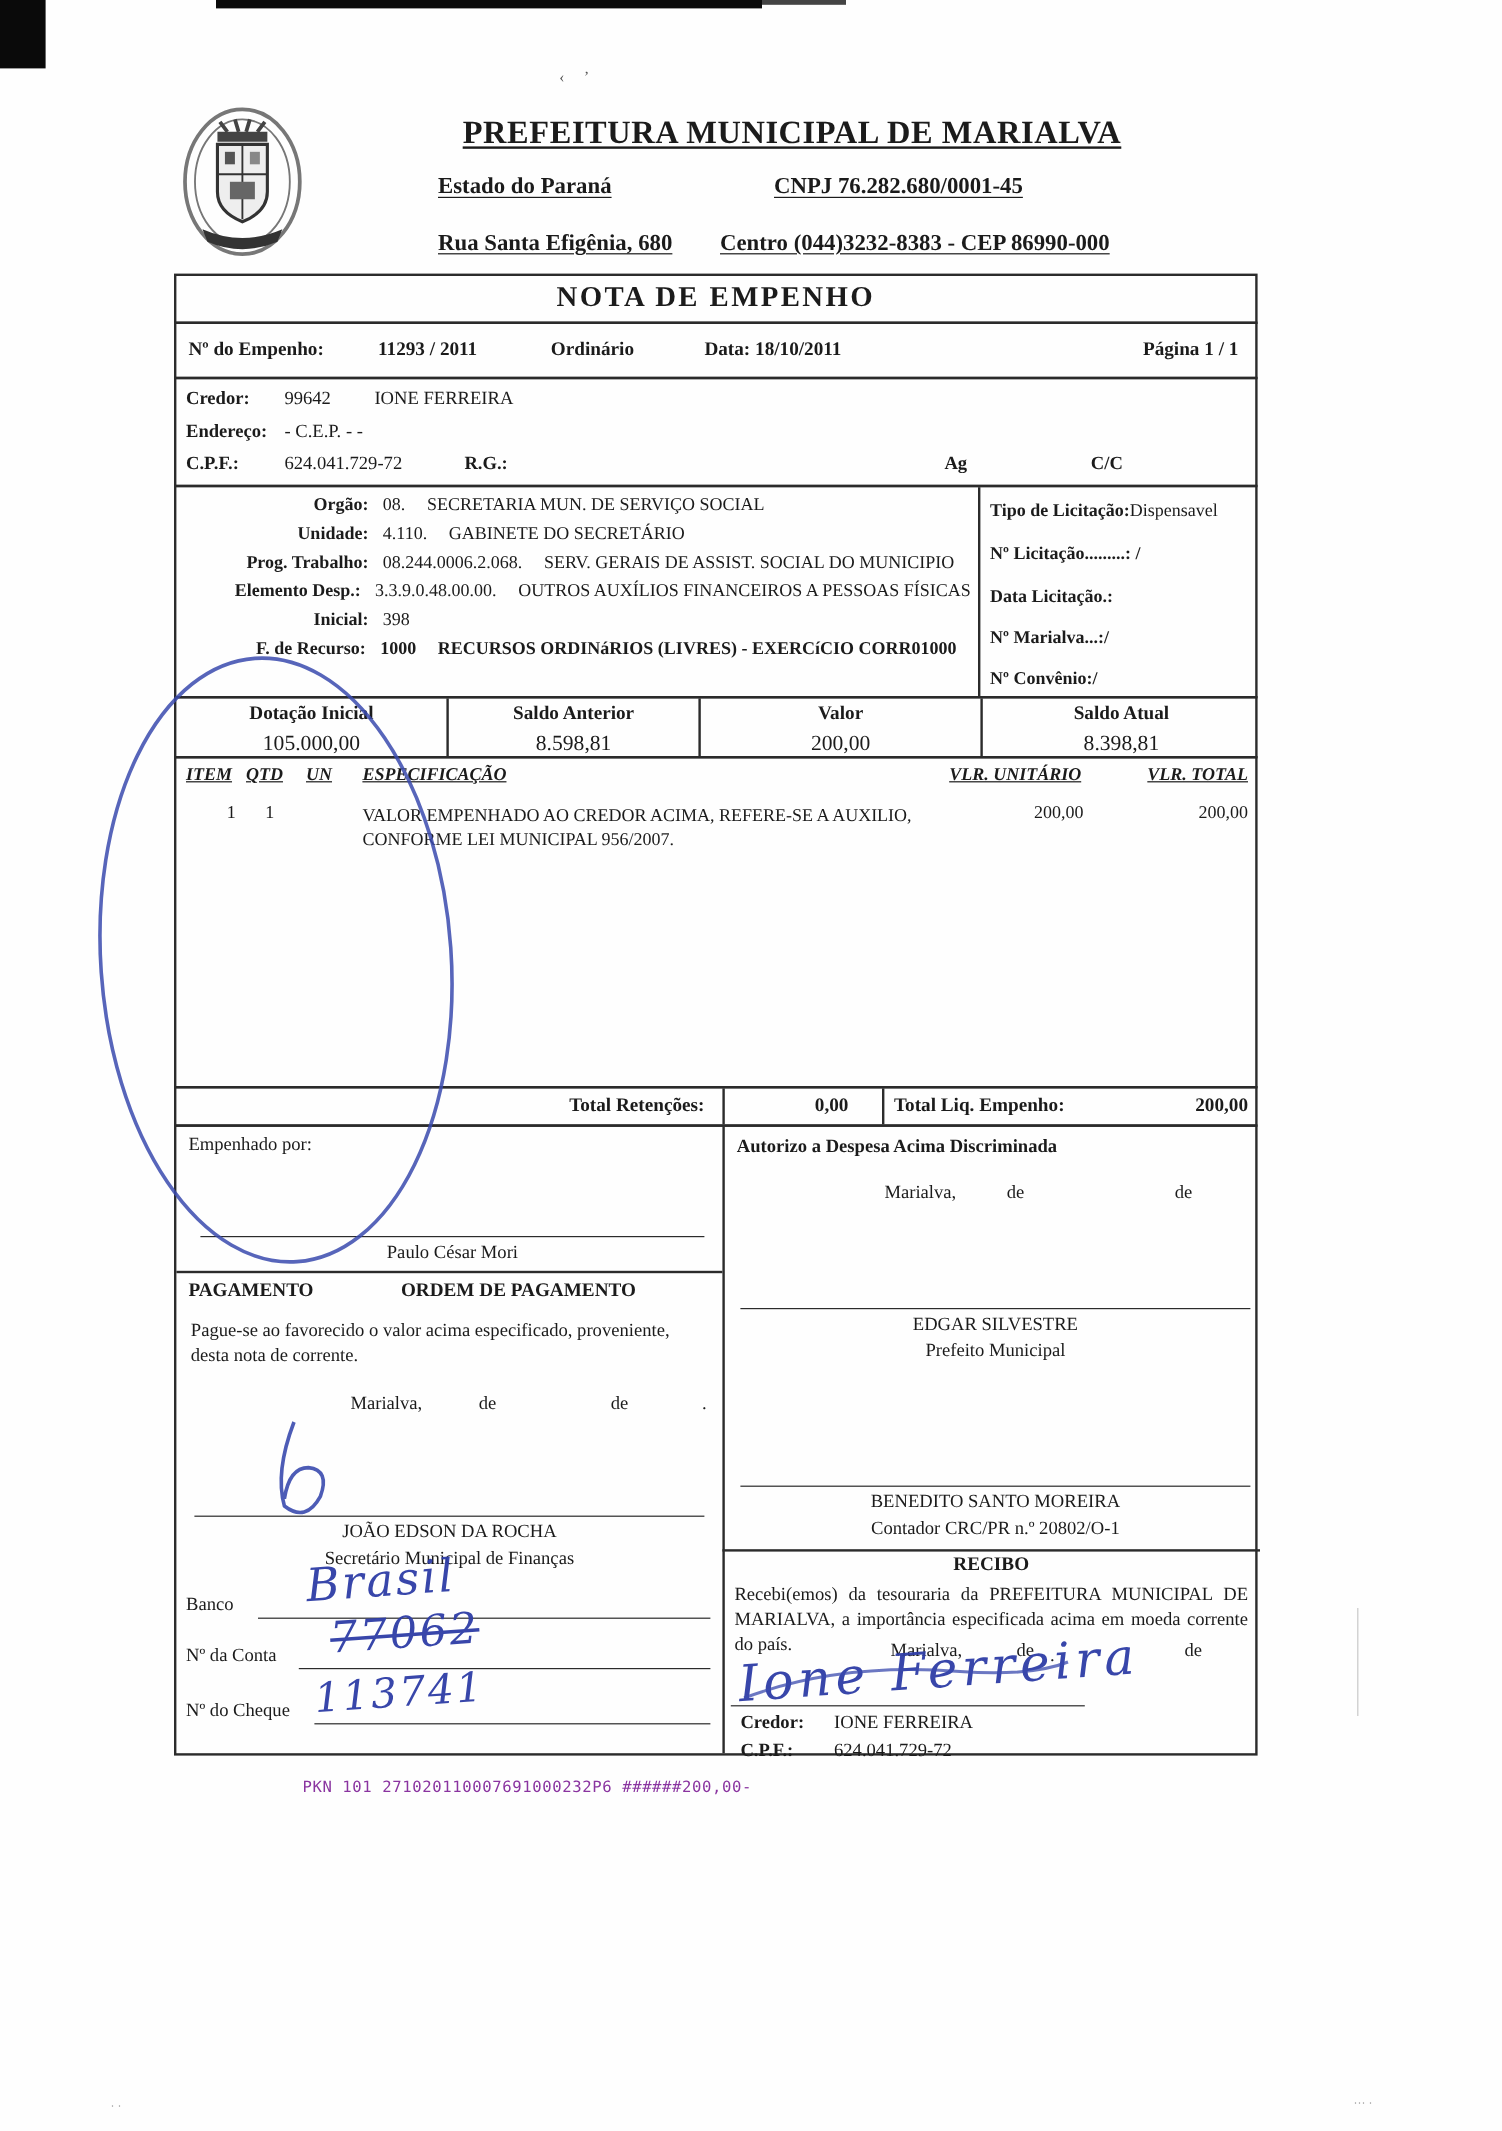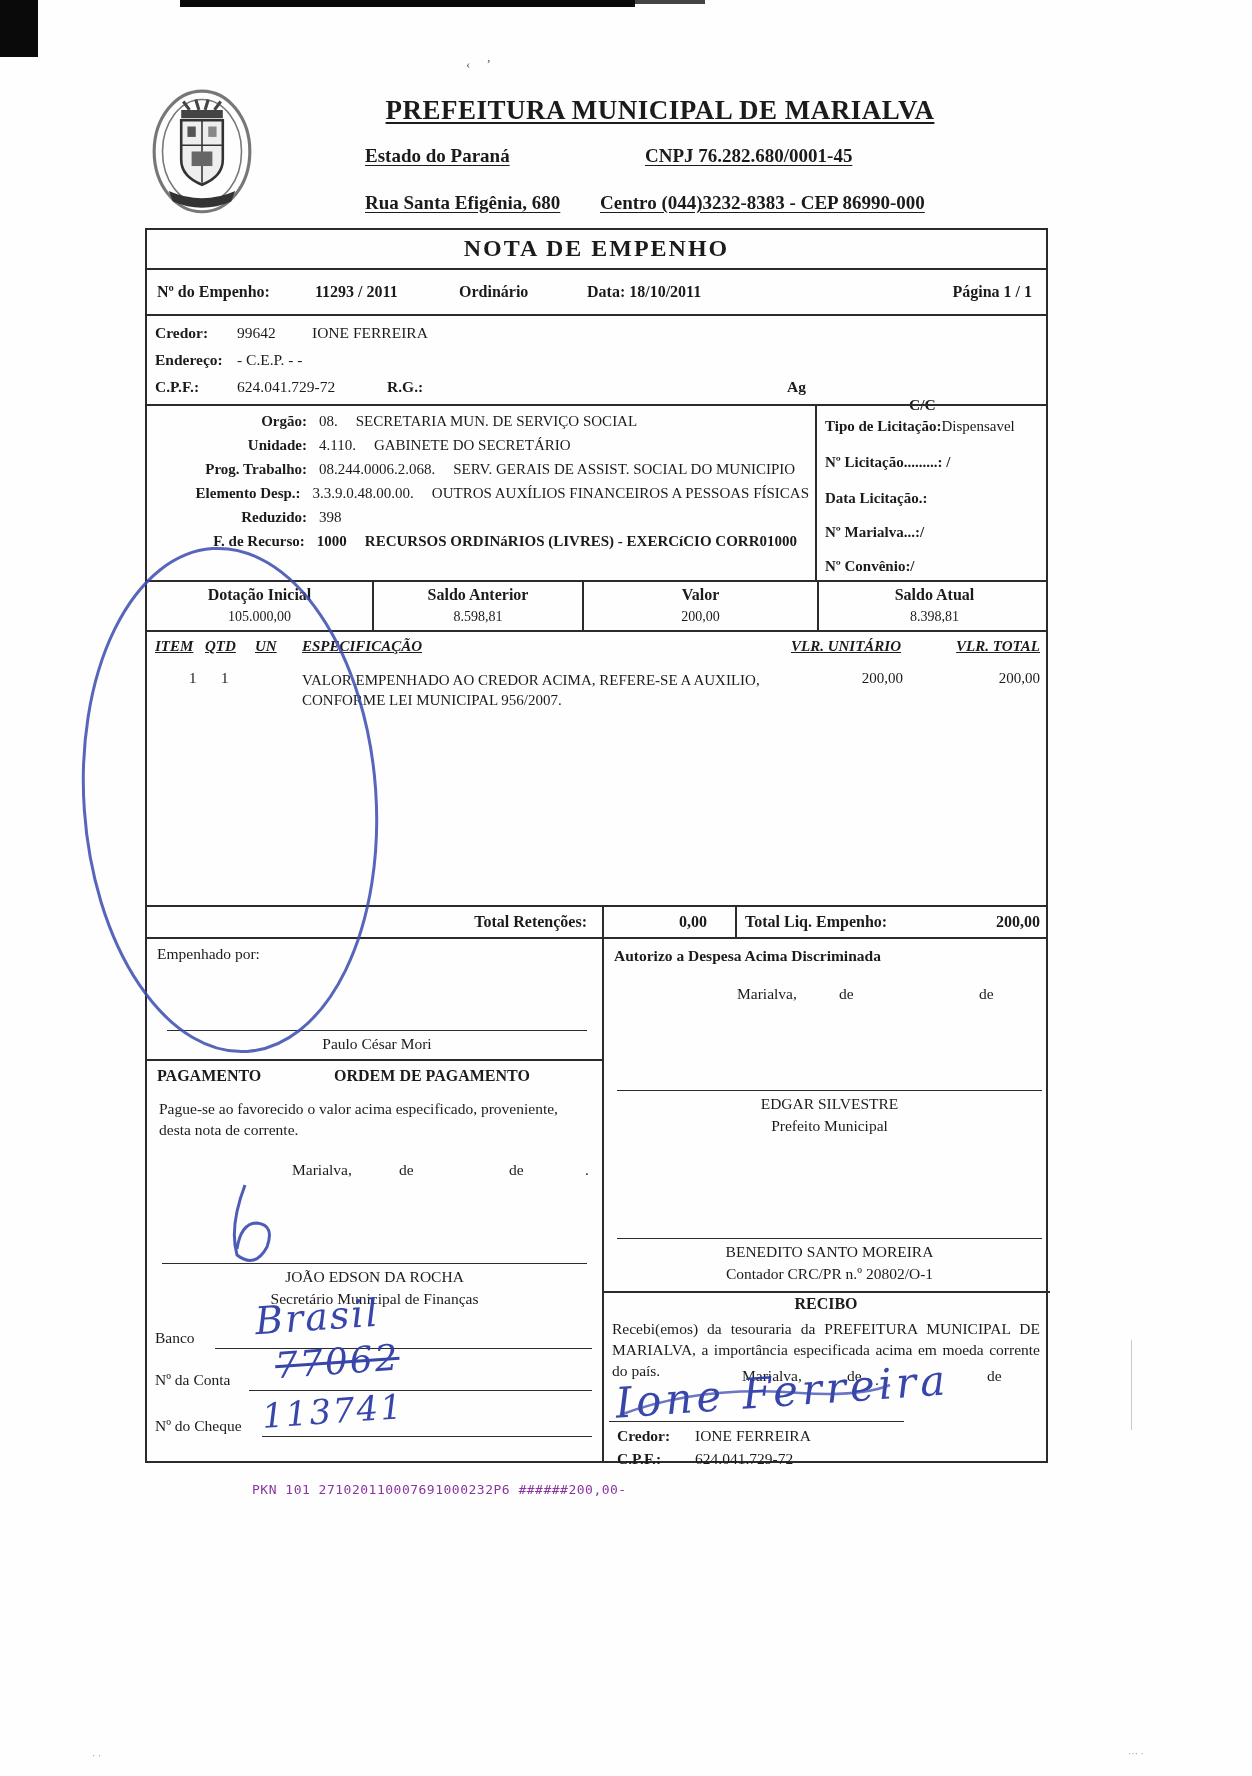--- a/index.html
+++ b/index.html
@@ -21,21 +21,21 @@
   .orow { display:flex; align-items:baseline; height:24px; font-size:15px; white-space:nowrap; }
   .olabel { width:158px; text-align:right; font-weight:bold; }
   .ocode { margin-left:12px; }
   .ocode2 { margin-left:26px; }
   .odesc { margin-left:18px; }
   .oextra { margin-left:auto; margin-right:12px; }
   
   .dcell { position:absolute; top:0; height:100%; border-left:2px solid #2b2b2b; }
   .dcell:first-child { border-left:none; }
   .dhead { position:absolute; top:4px; left:0; right:0; text-align:center; font-weight:bold; font-size:16px; }
-  .dval { position:absolute; top:27px; left:0; right:0; text-align:center; font-size:14px; }
+  .dval { position:absolute; top:27px; left:0; right:0; text-align:center; font-size:18px; }
   
   .ihead { position:absolute; font-weight:bold; font-style:italic; font-size:15px; text-decoration:underline; }
   
   .sigline { position:absolute; border-bottom:1.8px solid #2b2b2b; }
   .hand { position:absolute; font-family:"DejaVu Serif", serif; font-style:italic; color:#2e3da6; letter-spacing:2px; transform:rotate(-4deg); opacity:0.95; }
   .magnetic { font-family:"DejaVu Sans Mono", monospace; color:#8a34a0; font-size:13px; letter-spacing:0.5px; }
   .speck { position:absolute; color:#9a9a9a; font-size:10px; }
   svg.overlay { position:absolute; left:0; top:0; pointer-events:none; }
 </style>
 </head>
@@ -87,21 +87,21 @@
   <div class="box" style="left:145px;top:314px;width:903px;height:92px;font-size:15.5px;">
     <span class="abs b" style="left:8px;top:8px;">Credor:</span>
     <span class="abs" style="left:90px;top:8px;">99642</span>
     <span class="abs" style="left:165px;top:8px;">IONE FERREIRA</span>
     <span class="abs b" style="left:8px;top:35px;">Endereço:</span>
     <span class="abs" style="left:90px;top:35px;">- C.E.P.  -  -</span>
     <span class="abs b" style="left:8px;top:62px;">C.P.F.:</span>
     <span class="abs" style="left:90px;top:62px;">624.041.729-72</span>
     <span class="abs b" style="left:240px;top:62px;">R.G.:</span>
     <span class="abs b" style="left:640px;top:62px;">Ag</span>
-    <span class="abs b" style="left:762px;top:62px;margin-top:18px;">C/C</span>
+    <span class="abs b" style="left:762px;top:62px;">C/C</span>
   </div>
 
   <div class="box" style="left:145px;top:404px;width:903px;height:178px;">
     <div class="abs" style="left:2px;top:7px;width:660px;">
       <div class="orow">
         <span class="olabel">Orgão:</span>
         <span class="ocode">08.</span>
 
         <span class="odesc hide-empty">SECRETARIA MUN. DE SERVIÇO SOCIAL</span>
 
@@ -121,21 +121,21 @@
 
       </div>
       <div class="orow">
         <span class="olabel">Elemento Desp.:</span>
         <span class="ocode">3.3.9.0.48.00.00.</span>
 
         <span class="odesc hide-empty">OUTROS AUXÍLIOS FINANCEIROS A PESSOAS FÍSICAS</span>
 
       </div>
       <div class="orow">
-        <span class="olabel">Reduzido:</span>
+        <span class="olabel">Inicial:</span>
         <span class="ocode">398</span>
 
       </div>
       <div class="orow">
         <span class="olabel">F. de Recurso:</span>
         <span class="ocode b">1000</span>
 
         <span class="odesc hide-empty b">RECURSOS ORDINáRIOS (LIVRES) - EXERCíCIO CORR</span>
         <span class="oextra hide-empty b">01000</span>
       </div>

